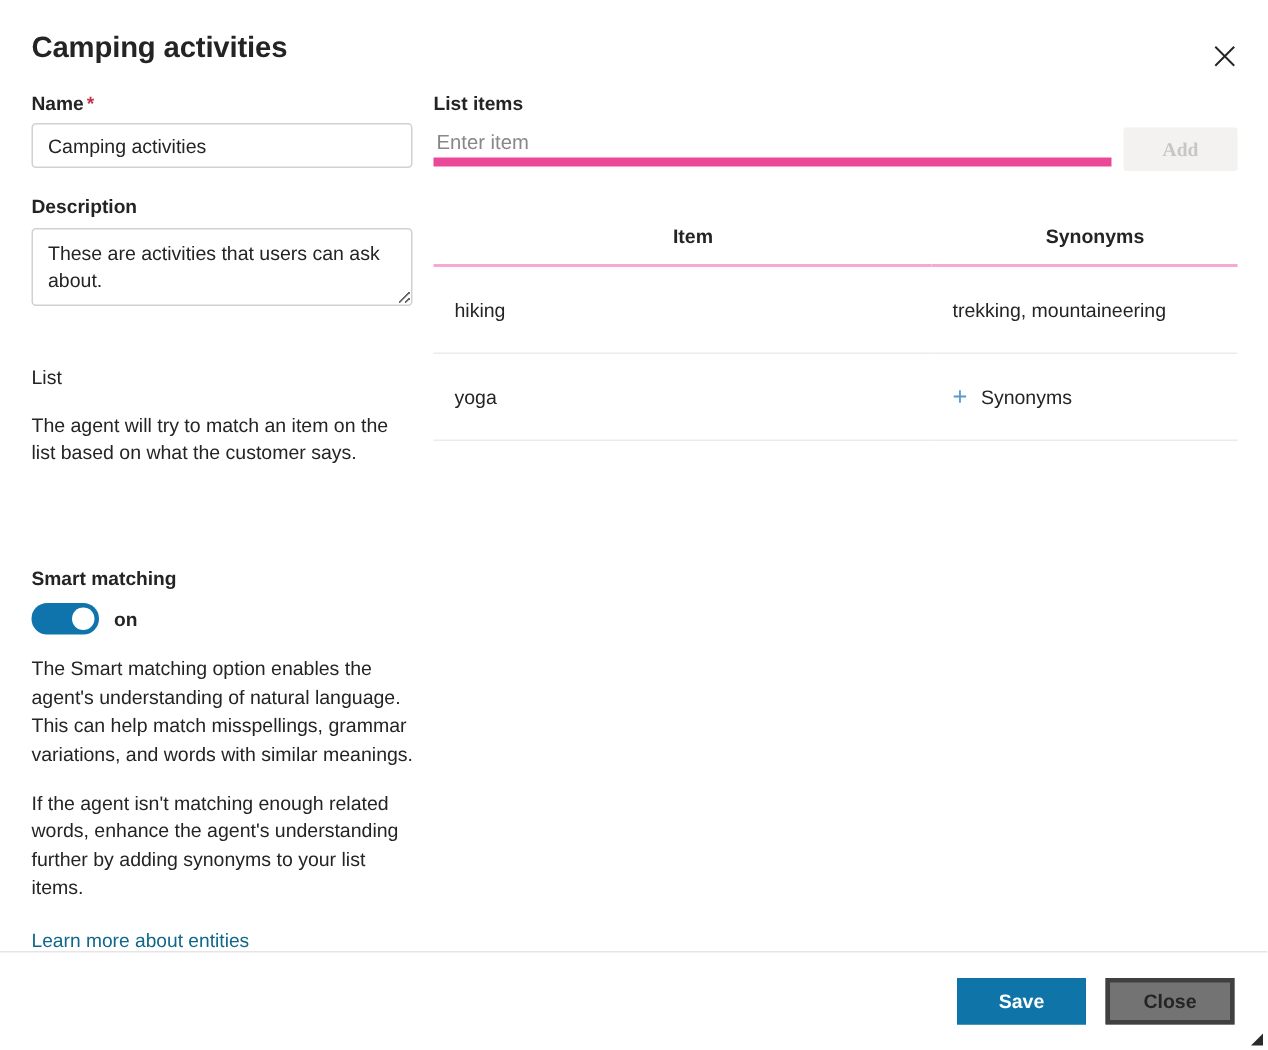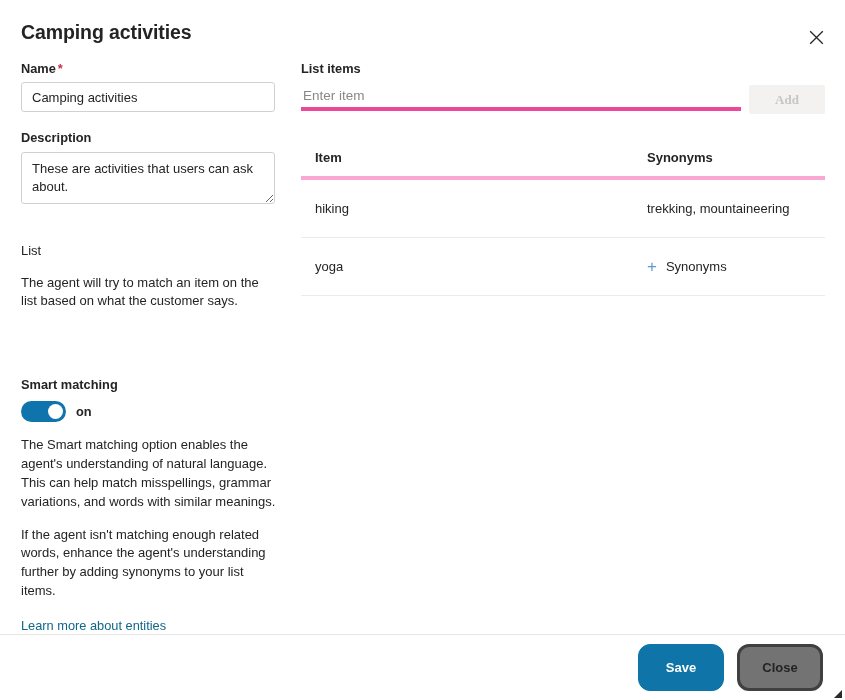--- a/index.html
+++ b/index.html
@@ -63,21 +63,21 @@
   }
 
   .left-col {
     position: absolute;
     left: 21px;
     top: 5px;
     width: 256px;
   }
   .right-col {
     position: absolute;
-    left: 301px;
+    left: 289px;
     top: 5px;
     right: 20px;
   }
 
   
   .field-label {
     font-size: 12.8px;
     font-weight: 600;
     color: #242424;
     line-height: 1.2;
@@ -189,21 +189,21 @@
     display: flex;
     align-items: flex-start;
     gap: 8px;
   }
   .underline-input {
     box-sizing: border-box;
     flex: 1 1 auto;
     width: 440px;
     height: 26px;
     border: none;
-    border-bottom: 4px solid #ec4899;
+    border-bottom: 6px solid #ec4899;
     padding: 0 2px 2px 2px;
     font-family: "Liberation Sans", sans-serif;
     font-size: 13.5px;
     color: #242424;
     background: transparent;
     outline: none;
   }
   .underline-input::placeholder { color: #8a8886; }
   .add-btn {
     flex: 0 0 auto;
@@ -220,26 +220,26 @@
   }
 
   
   .items-table {
     margin-top: 36px;
     width: 100%;
     border-collapse: collapse;
     table-layout: fixed;
   }
   .items-table th {
-    text-align: left;
+    text-align: center;
     font-size: 13px;
     font-weight: 600;
     color: #242424;
     padding: 0 0 11px 14px;
-    border-bottom: 4px solid #f9a8d4;
+    border-bottom: 2px solid #f9a8d4;
   }
   .items-table td {
     font-size: 13px;
     color: #242424;
     padding: 0 0 0 14px;
     height: 57px;
     border-bottom: 1px solid #ebebeb;
     vertical-align: middle;
   }
   .col-item { width: 332px; }
@@ -263,23 +263,23 @@
     height: 65px;
     border-top: 1px solid #e5e5e5;
     display: flex;
     align-items: center;
     justify-content: flex-end;
     padding-right: 22px;
     gap: 13px;
     position: relative;
   }
   .btn {
-    height: 47px;
+    height: 31px;
     min-width: 86px;
-    border-radius: 12px;
+    border-radius: 0;
     font-family: "Liberation Sans", sans-serif;
     font-size: 13px;
     font-weight: 600;
     cursor: pointer;
     padding: 0 14px;
   }
   .btn-primary {
     background: #0f74a8;
     border: 1px solid #0f74a8;
     color: #ffffff;

